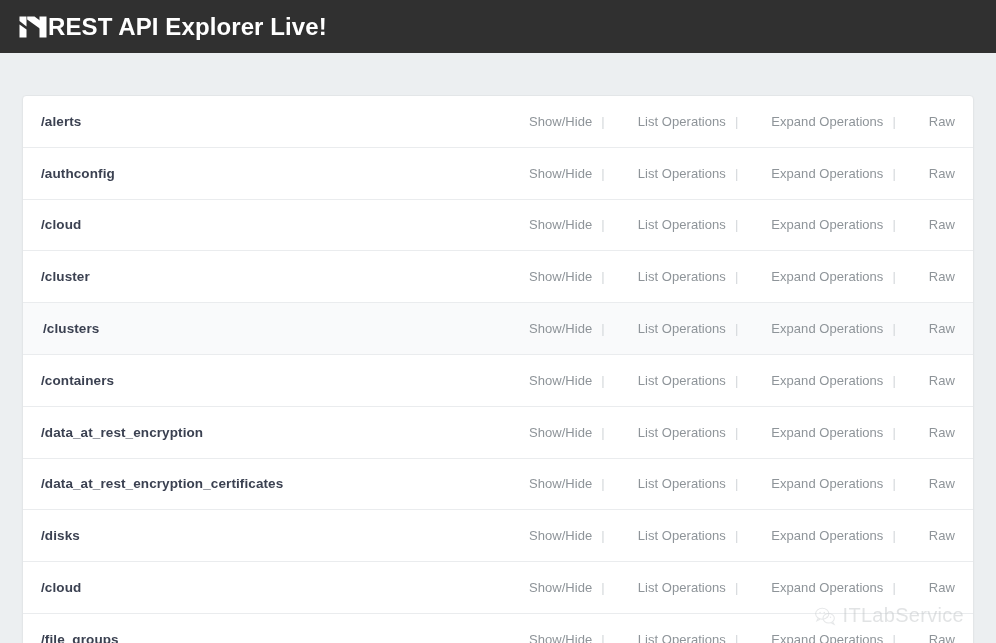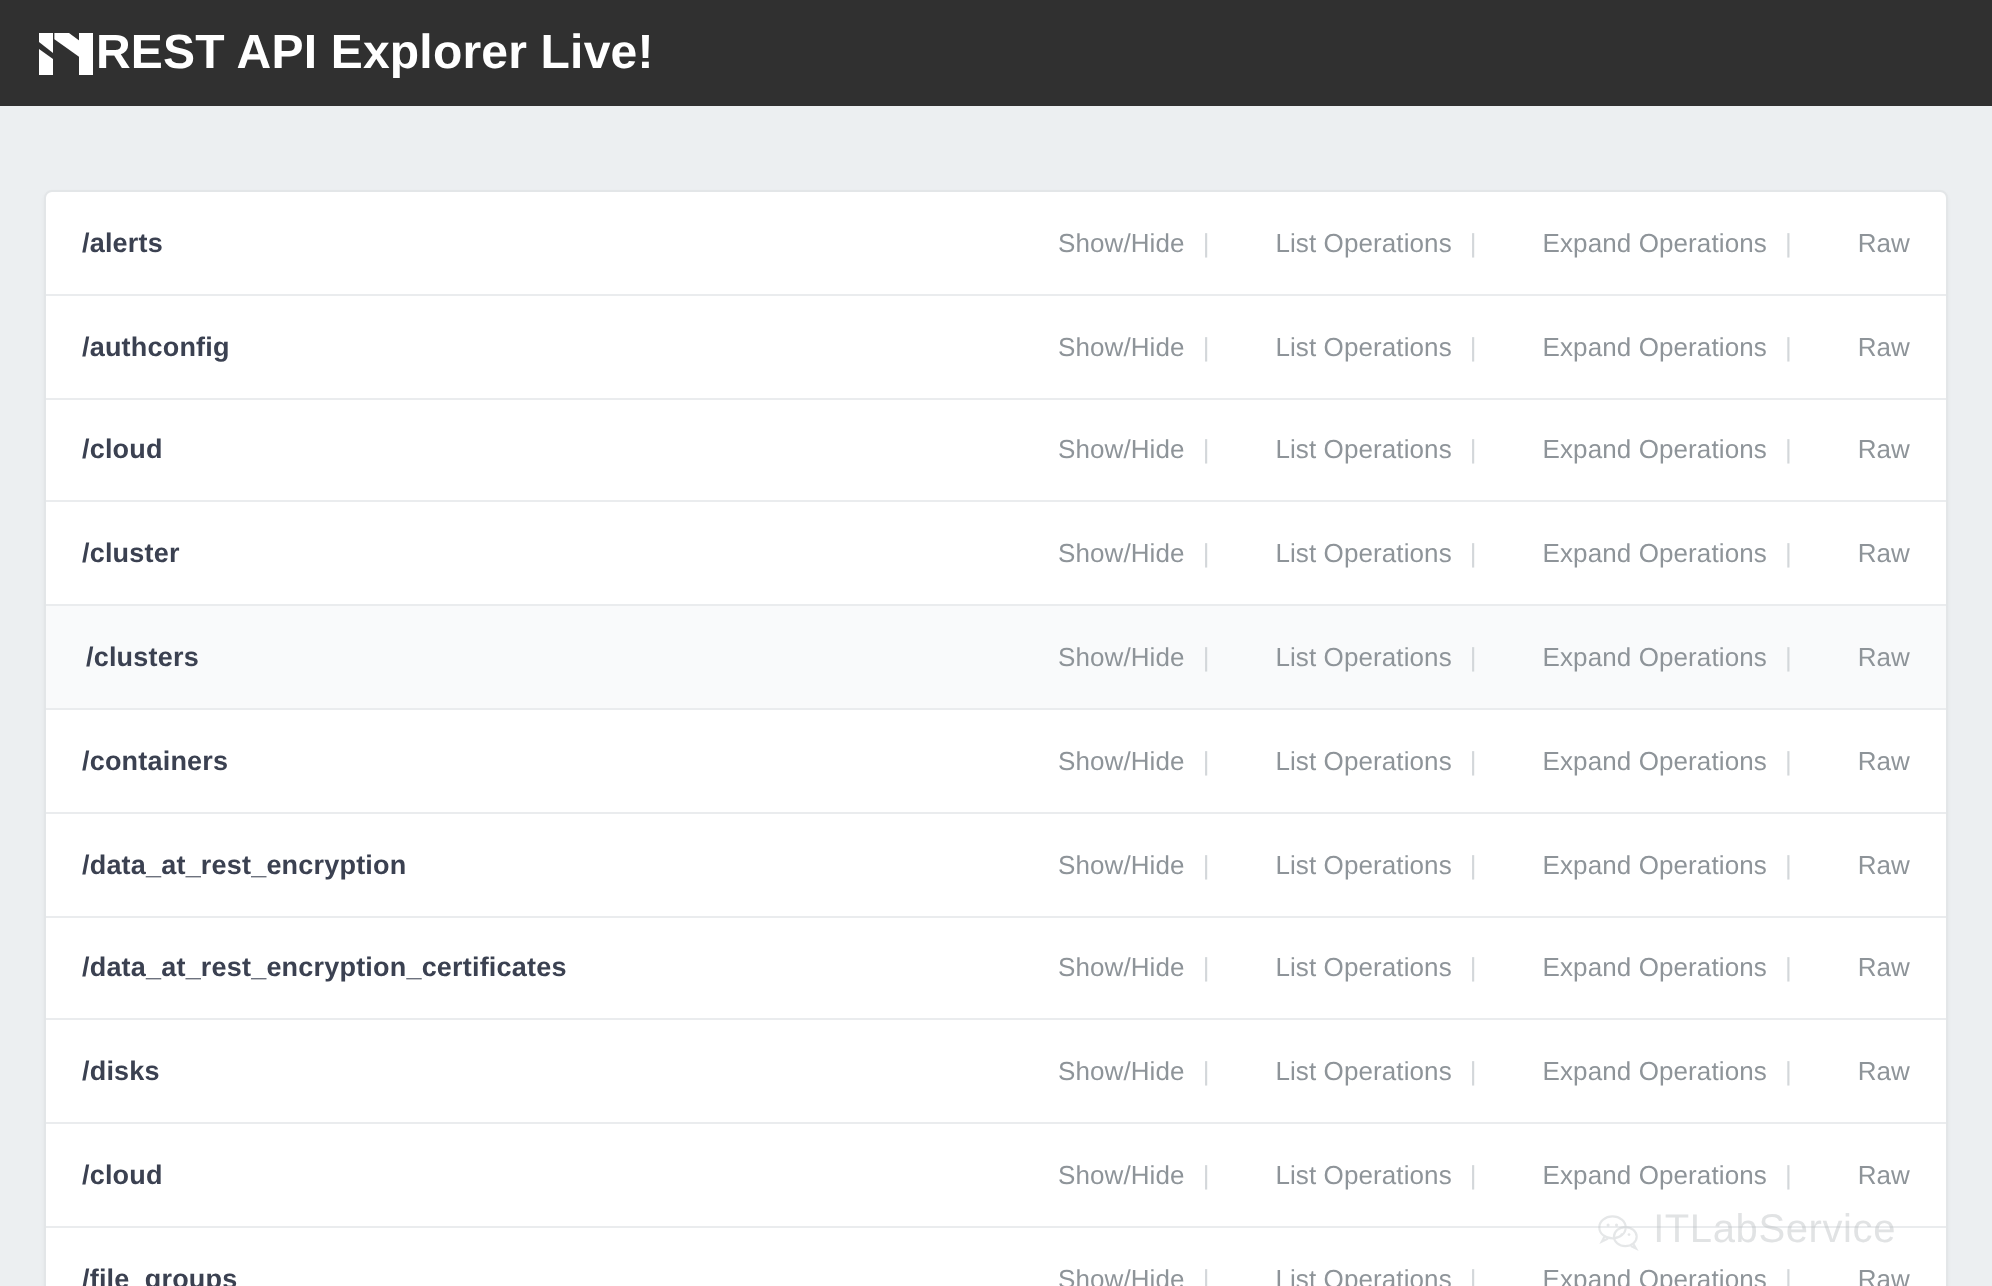--- a/index.html
+++ b/index.html
@@ -95,21 +95,21 @@
   .action-sep {
     color: #d3d7da;
     font-size: 13px;
     margin: 0 9px;
     user-select: none;
   }
 
   
   .watermark {
     position: absolute;
-    right: 48px;
+    right: 32px;
     bottom: 16px;
     display: flex;
     align-items: center;
     pointer-events: none;
     opacity: 0.42;
   }
   .watermark-icon {
     width: 22px;
     height: 22px;
     display: block;

